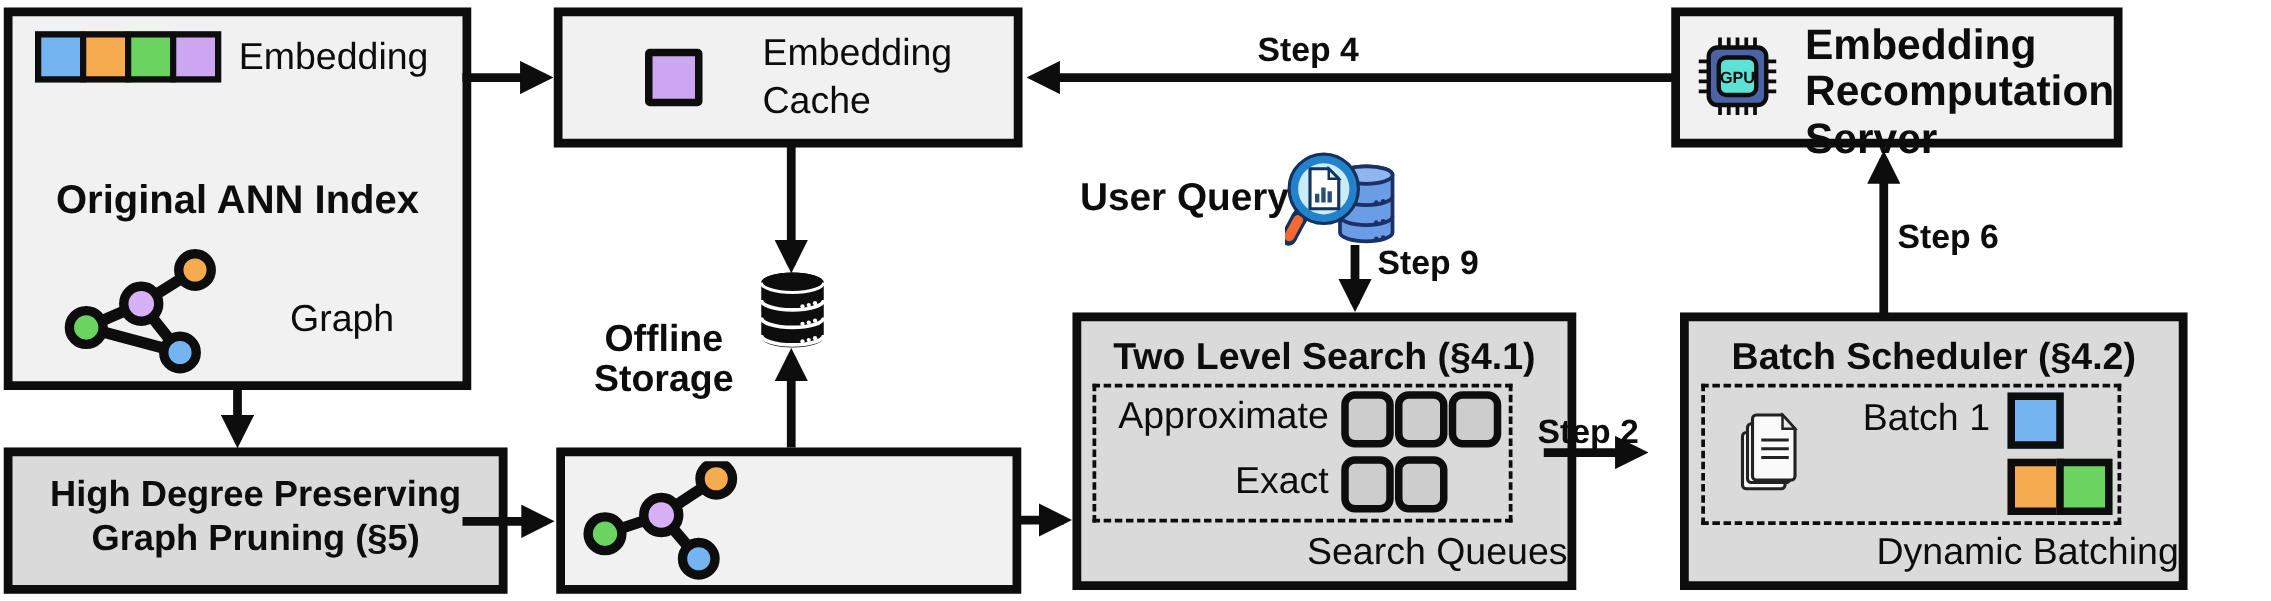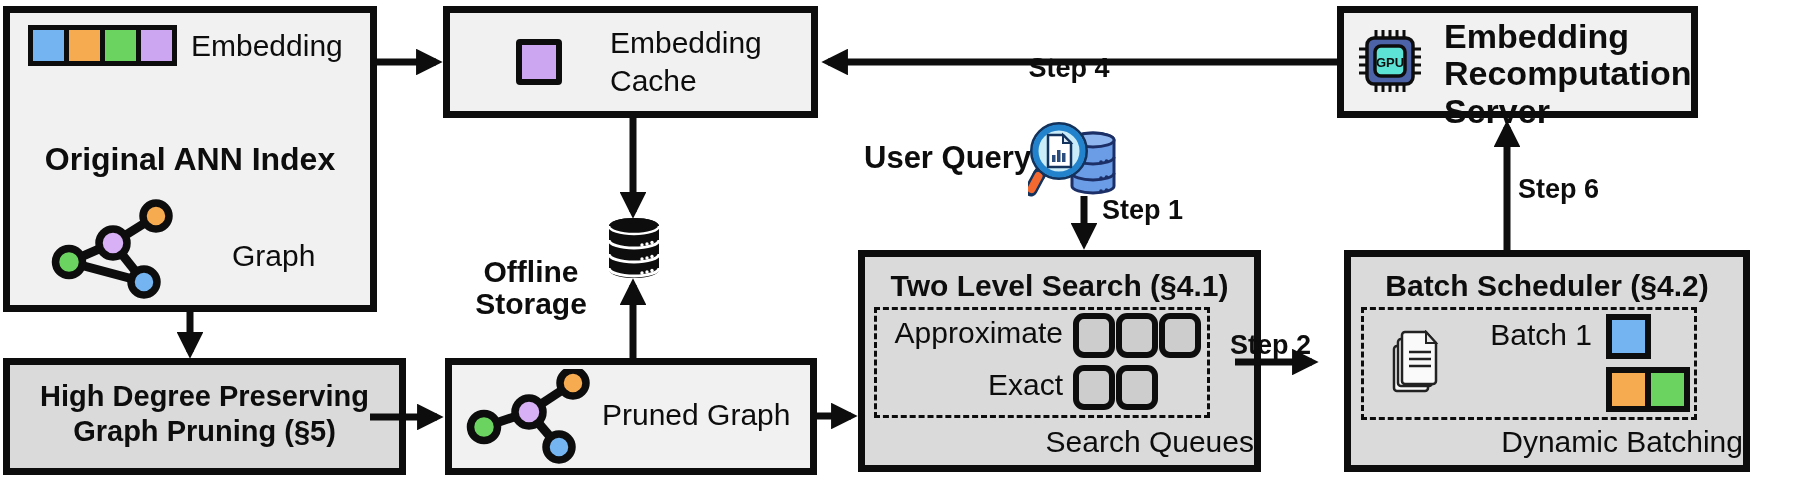--- a/index.html
+++ b/index.html
@@ -127,21 +127,20 @@
         <line x1="63" y1="43" x2="107" y2="14"></line>
         <line x1="63" y1="43" x2="93" y2="78"></line>
       </g>
       <g stroke="#0d0d0d" stroke-width="7.5">
         <circle cx="18" cy="58" r="13.5" fill="#6bd35f"></circle>
         <circle cx="63" cy="43" r="14" fill="#d7b0f5"></circle>
         <circle cx="107" cy="14" r="13" fill="#f7ab50"></circle>
         <circle cx="93" cy="78" r="13" fill="#74b4f0"></circle>
       </g>
     </svg>
-    <div class="lbl" style="left:150px;top:33px;font-size:30px;">Pruned Graph</div>
   </div>
 
   <div class="box gray" style="left:858px;top:250px;width:360px;height:208px;">
     <div class="title" style="position:absolute;left:0;right:0;top:12px;font-size:30px;">Two Level Search (§4.1)</div>
     <div class="dashed" style="left:9px;top:50px;width:330px;height:105px;">
       <div class="rowlbl" style="left:4px;top:6px;width:182px;">Approximate</div>
       <div class="slots" style="left:196px;top:3px;">
         <div class="slot"></div>
         <div class="slot"></div>
         <div class="slot"></div>
@@ -203,24 +202,24 @@
           <line x1="57" y1="38" x2="65" y2="38"></line>
           <line x1="57" y1="46" x2="65" y2="46"></line>
       </g>
       <rect x="11" y="11" width="46" height="46" rx="7" fill="#4d63a8" stroke="#0d0d0d" stroke-width="3.5"></rect>
       <rect x="19" y="19" width="30" height="30" rx="6" fill="#5ce3d6" stroke="#0d0d0d" stroke-width="3.5"></rect>
       <text x="34" y="39.5" text-anchor="middle" font-size="13" font-weight="bold" fill="#0d0d0d" font-family="Liberation Sans, sans-serif">GPU</text>
     </svg>
     <div style="position:absolute;left:100px;top:5px;width:230px;font-size:34px;line-height:1.1;font-weight:bold;">Embedding Recomputation Server</div>
   </div>
 
-  <div class="step" style="left:1102px;top:195px;">Step 1</div>
+  <div class="step" style="left:1102px;top:195px;">Step 9</div>
   <div class="step" style="left:1230px;top:330px;width:86px;">Step 2</div>
   <div class="step" style="left:1518px;top:174px;">Step 6</div>
-  <div class="step" style="left:1023px;top:25px;width:92px;text-align:center;margin-top:28px;">Step 4</div>
+  <div class="step" style="left:995px;top:25px;width:92px;text-align:right;">Step 4</div>
 
   <svg id="arrows" width="1817" height="481" viewBox="0 0 1817 481">
     <defs>
       <marker id="ah" viewBox="0 0 10 10" refX="7.5" refY="5" markerWidth="3.8" markerHeight="3.8" orient="auto-start-reverse">
         <path d="M0,0 L10,5 L0,10 z" fill="#0d0d0d"></path>
       </marker>
     </defs>
     <g stroke="#0d0d0d" stroke-width="7">
       <line x1="370" y1="62" x2="436" y2="62" marker-end="url(#ah)"></line>
       <line x1="190" y1="311" x2="190" y2="352" marker-end="url(#ah)"></line>

